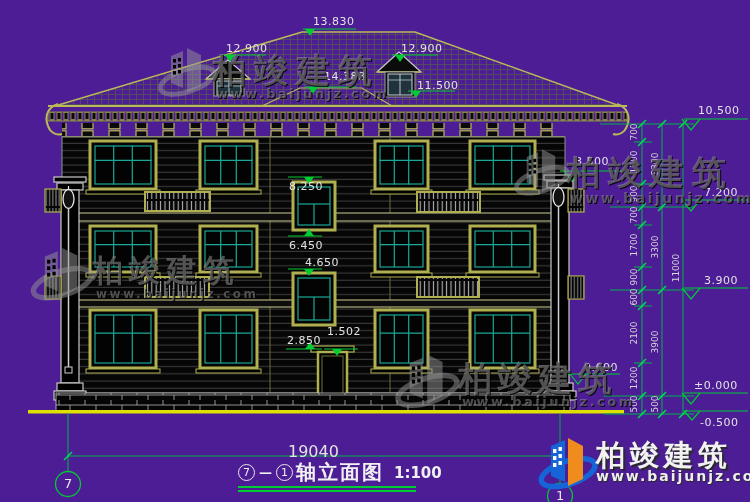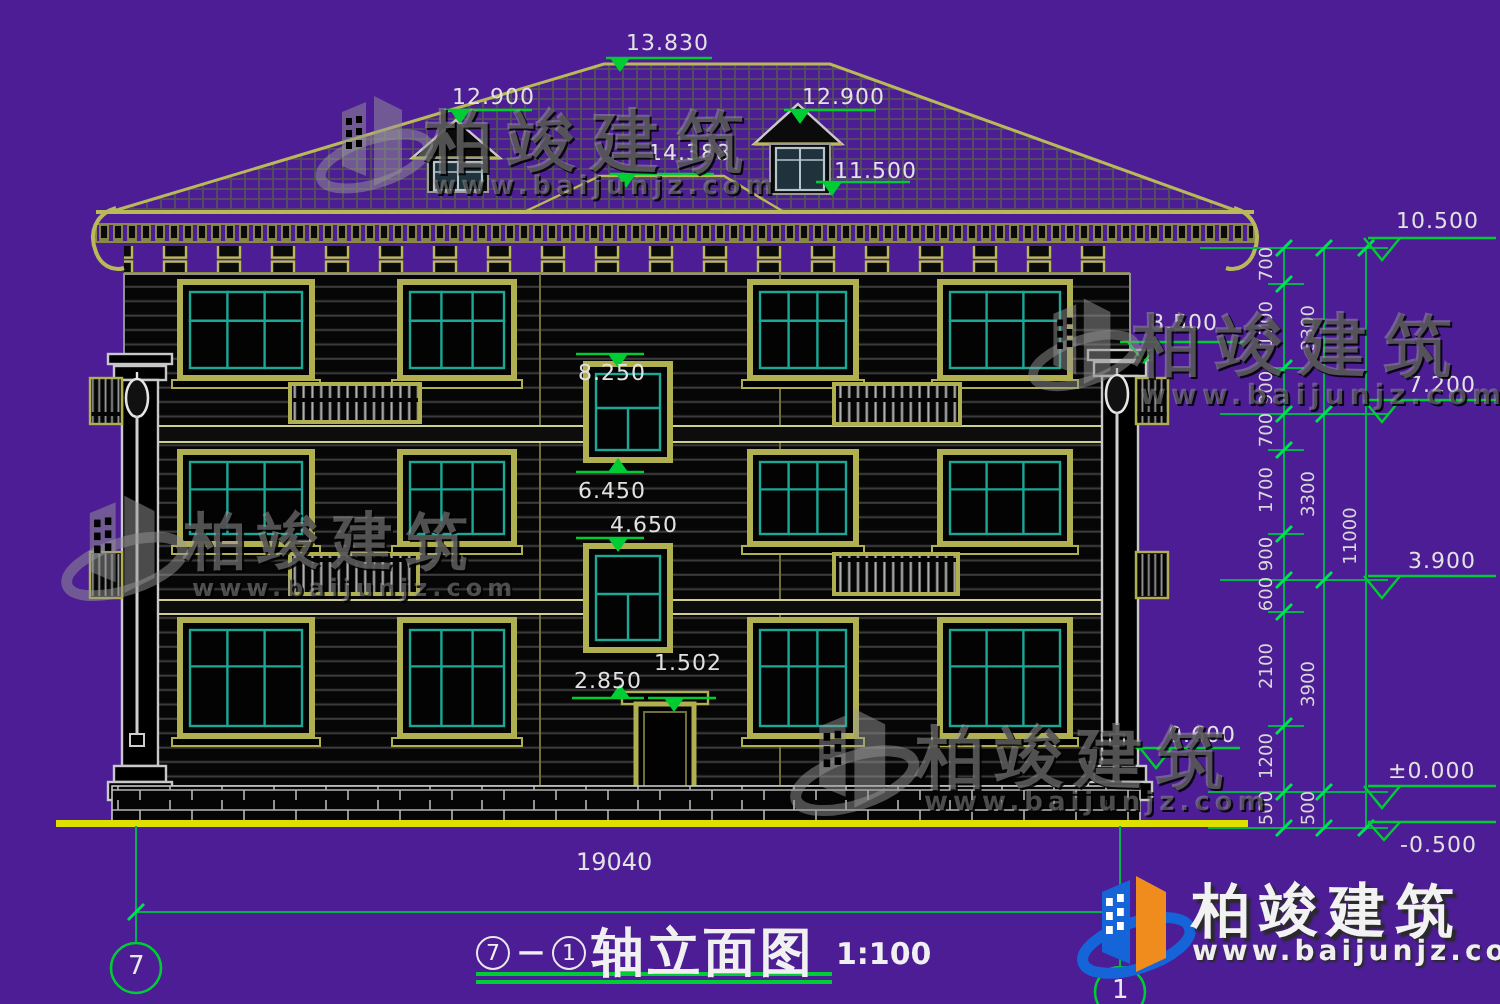--- a/index.html
+++ b/index.html
@@ -11,26 +11,26 @@
         transform:rotate(-90deg);white-space:nowrap;}
   .wm{position:absolute;font-weight:bold;color:rgba(155,155,155,0.52);
       text-shadow:1px 1px 0 rgba(0,0,0,0.85);white-space:nowrap;}
   .wm-url{position:absolute;font-weight:bold;color:rgba(150,150,150,0.5);
       text-shadow:1px 1px 0 rgba(0,0,0,0.85);white-space:nowrap;letter-spacing:2.5px;}
   .title-row{position:absolute;left:238px;top:459px;display:flex;align-items:center;
       gap:3px;color:#f0f0f0;}
   .circle-num{display:inline-flex;align-items:center;justify-content:center;
       width:17px;height:17px;border:1.6px solid #e8e8e8;border-radius:50%;
       font-size:11px;color:#f0f0f0;box-sizing:border-box;}
-  .title-name{font-size:26px;font-weight:bold;letter-spacing:2px;}
+  .title-name{font-size:20px;font-weight:bold;letter-spacing:2px;}
   .title-scale{font-size:15px;font-weight:bold;margin-left:7px;}
   .title-dash{font-size:13px;font-weight:bold;margin:0 1px;}
   .axis-num{position:absolute;font-size:13px;color:#e8e8e8;}
-  .total-dim{position:absolute;left:288px;top:424px;width:44px;text-align:left;
-      font-size:12px;color:#e2e2e2;}
+  .total-dim{position:absolute;left:288px;top:442px;width:44px;text-align:right;
+      font-size:16px;color:#e2e2e2;}
   .logo-name{position:absolute;left:596px;top:436px;font-size:29px;font-weight:bold;
       color:#f2f2f2;letter-spacing:5px;text-shadow:2px 2px 1px #2a2a2a;white-space:nowrap;}
   .logo-url{position:absolute;left:596px;top:468px;font-size:14px;font-weight:bold;
       color:#eeeeee;letter-spacing:2px;text-shadow:1px 1px 1px #2a2a2a;white-space:nowrap;}
 </style>
 </head>
 <body>
 
 <div id="canvas">
 

